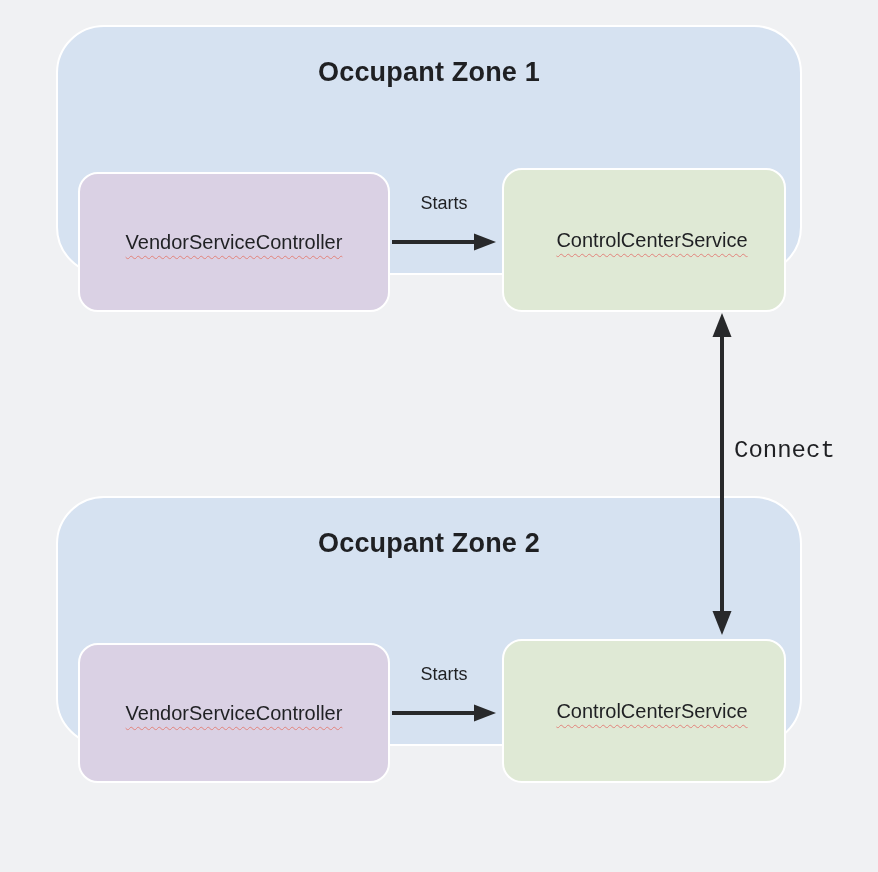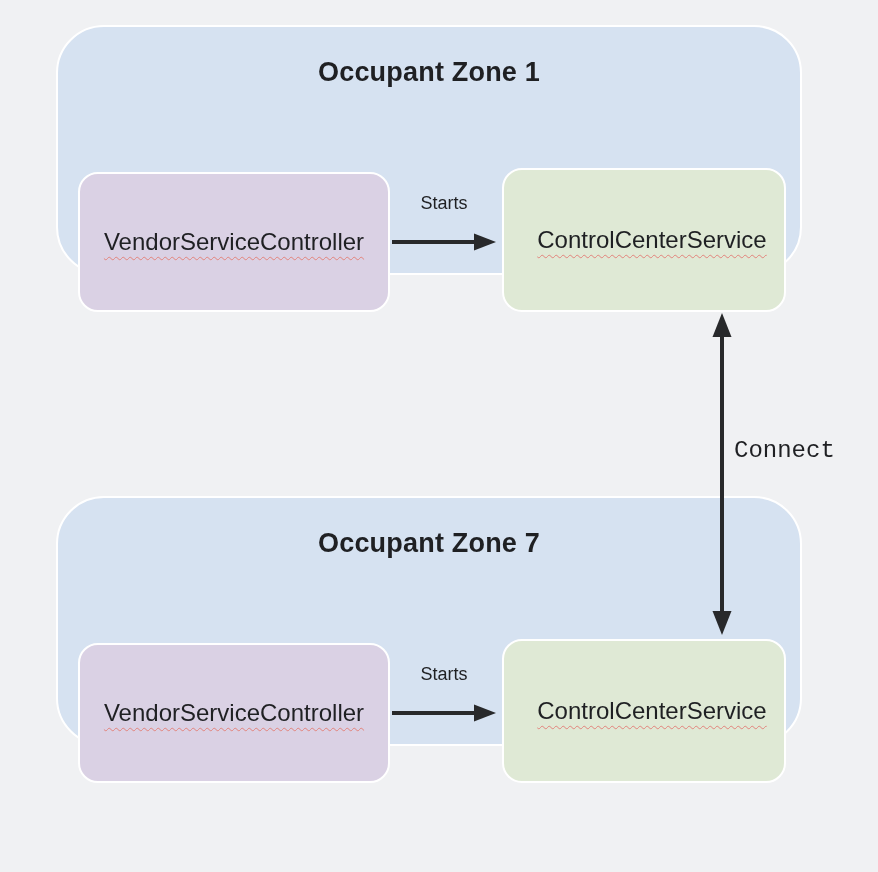--- a/index.html
+++ b/index.html
@@ -47,21 +47,21 @@
     color: var(--ink);
   }
 
   .node {
     position: absolute;
     border: 2.5px solid #ffffff;
     border-radius: 20px;
     display: flex;
     align-items: center;
     justify-content: center;
-    font-size: 24px;
+    font-size: 20px;
     white-space: nowrap;
   }
   .node .node-label {
     text-decoration-line: underline;
     text-decoration-style: wavy;
     text-decoration-color: var(--squiggle);
     text-decoration-thickness: 1px;
     text-underline-offset: 6px;
   }
   .vendor-box {
@@ -133,21 +133,21 @@
       <line x1="0" y1="10" x2="86" y2="10" stroke="currentColor" stroke-width="4"></line>
       <path d="M104 10 L82 1.5 L82 18.5 Z" fill="currentColor"></path>
     </svg>
 
     <div class="node control-box">
       <span class="node-label">ControlCenterService</span>
     </div>
   </div>
 
   <div class="zone zone-2">
-    <div class="zone-title">Occupant Zone 7</div>
+    <div class="zone-title">Occupant Zone 2</div>
 
     <div class="node vendor-box">
       <span class="node-label">VendorServiceController</span>
     </div>
 
     <div class="starts-label">Starts</div>
 
     <svg class="starts-arrow" viewBox="0 0 104 20" aria-hidden="true">
       <line x1="0" y1="10" x2="86" y2="10" stroke="currentColor" stroke-width="4"></line>
       <path d="M104 10 L82 1.5 L82 18.5 Z" fill="currentColor"></path>

